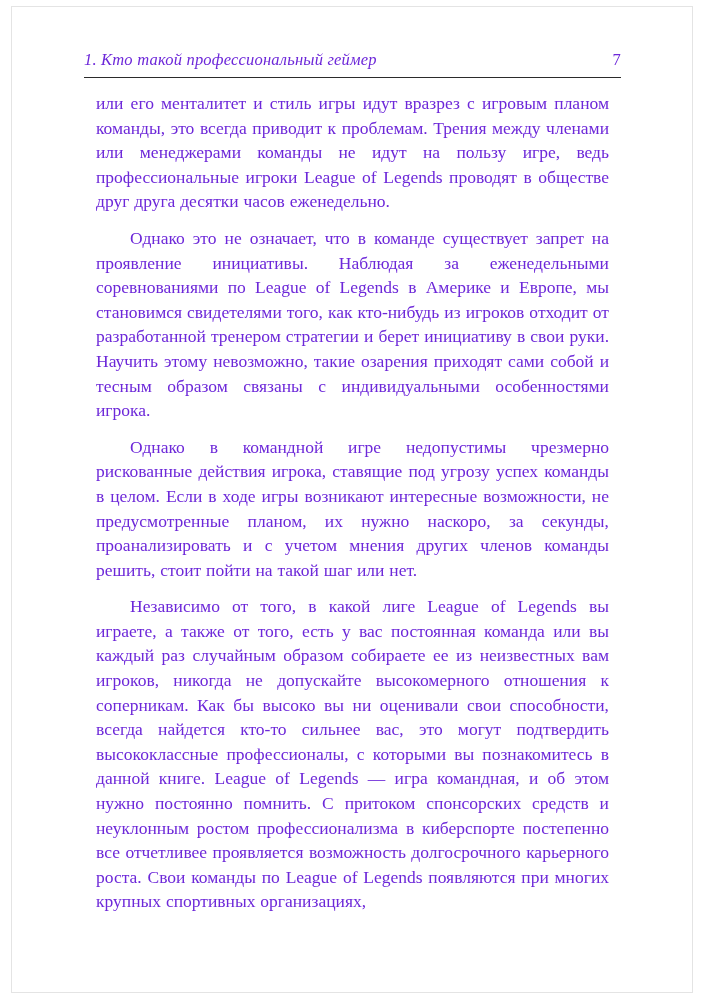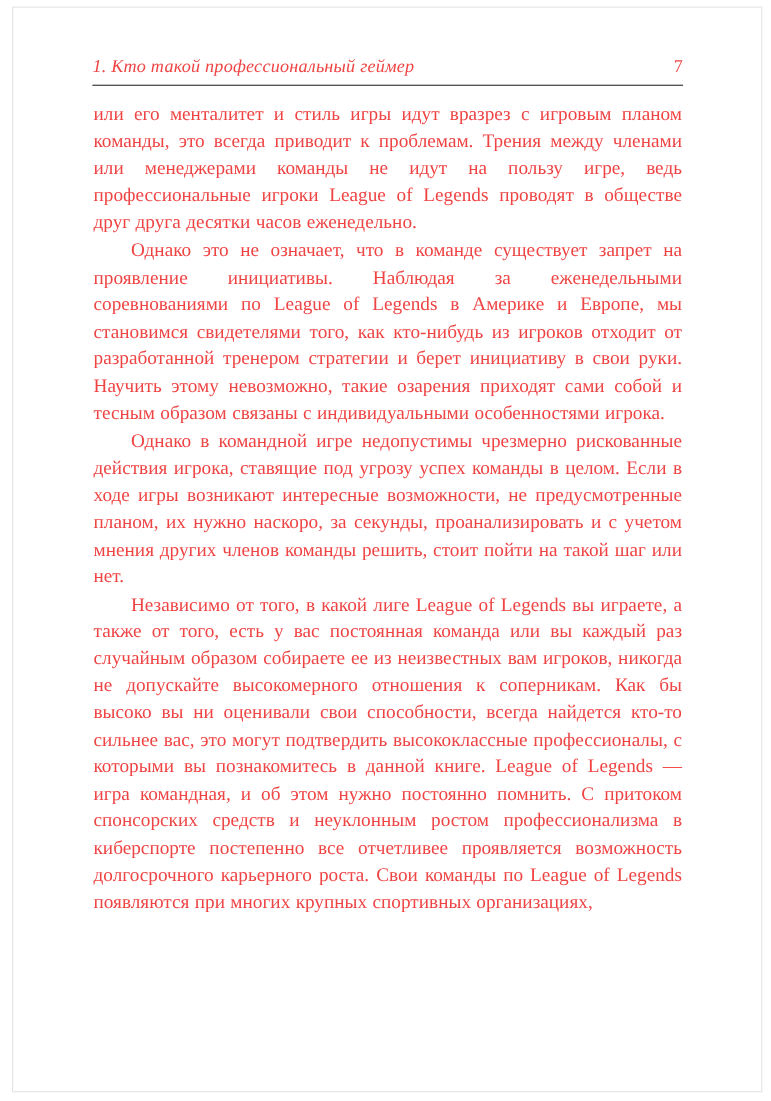--- a/index.html
+++ b/index.html
@@ -7,21 +7,21 @@
       padding: 0;
       background: #ffffff;
     }
     .page {
       position: relative;
       width: 701px;
       height: 1001px;
       background: #ffffff;
       box-sizing: border-box;
       font-family: "Liberation Serif", "DejaVu Serif", serif;
-      color: #ef4444;
+      color: #6d28d9;
       overflow: hidden;
     }
     .scan-frame {
       position: absolute;
       left: 11px;
       top: 6px;
       right: 8px;
       bottom: 8px;
       border: 1px solid #e4e4e4;
       pointer-events: none;
@@ -50,21 +50,21 @@
     .body-text {
       margin-top: 13px;
       font-size: 17.5px;
       line-height: 24.6px;
       text-align: justify;
       hyphens: auto;
       -webkit-hyphens: auto;
       word-spacing: 0.5px;
     }
     .body-text p {
-      margin: 1px;
+      margin: 12px;
       text-indent: 34px;
     }
     .body-text p.first {
       text-indent: 0;
     }
   </style>
 </head>
 <body>
 
 <div class="page">

